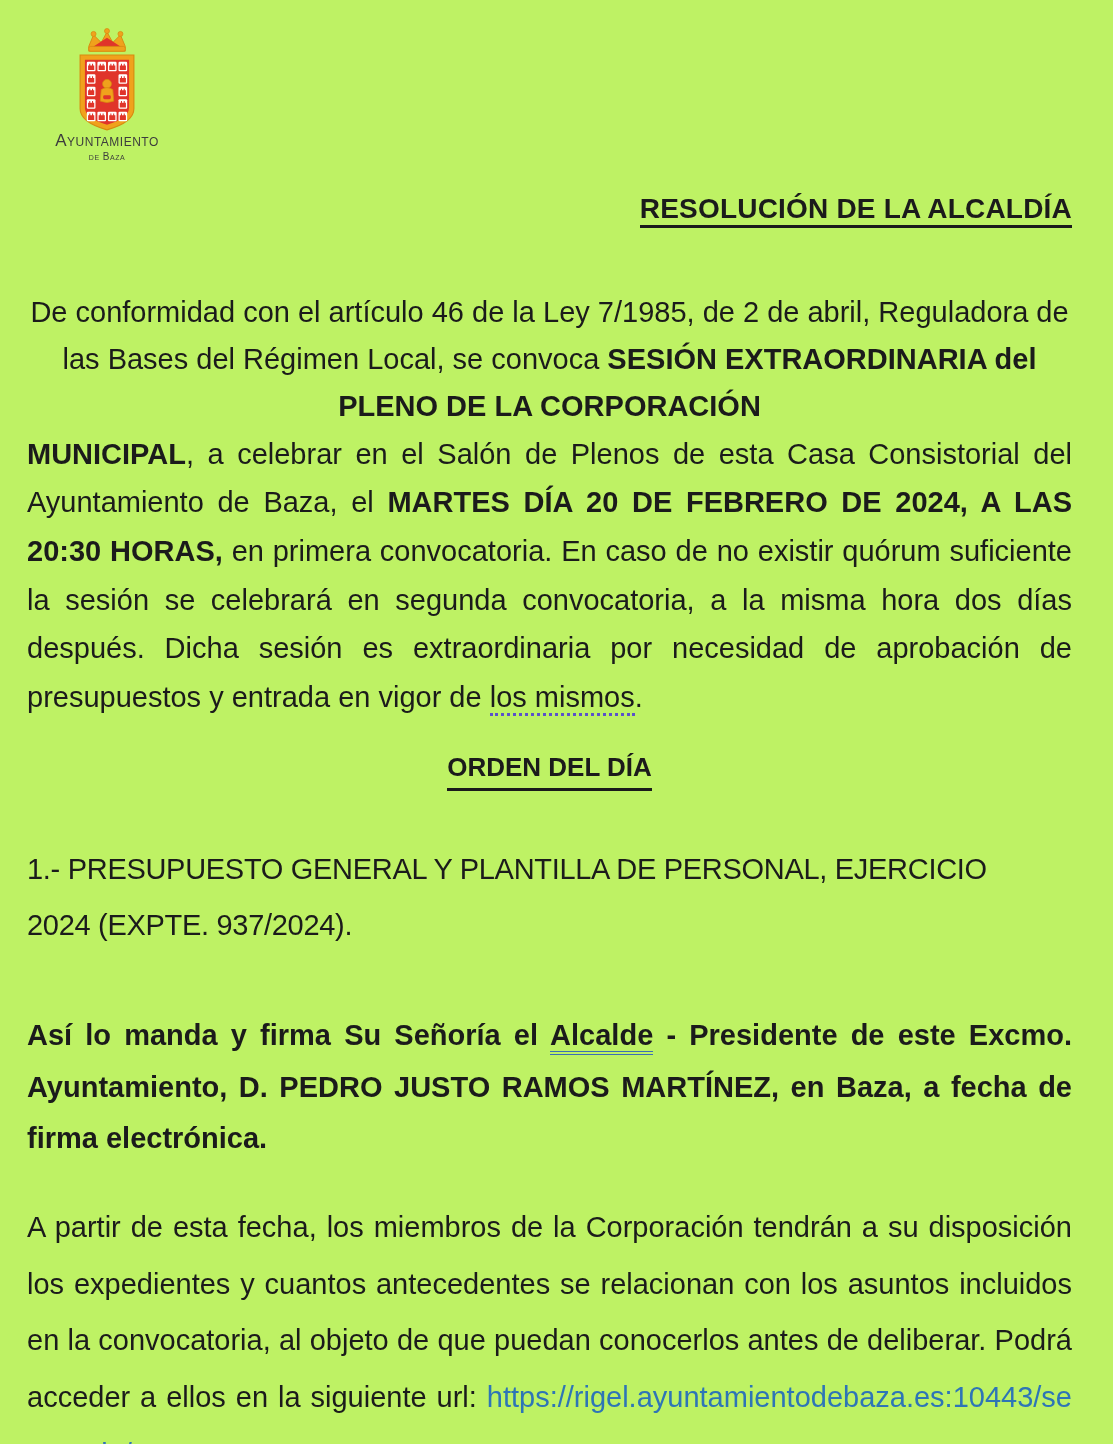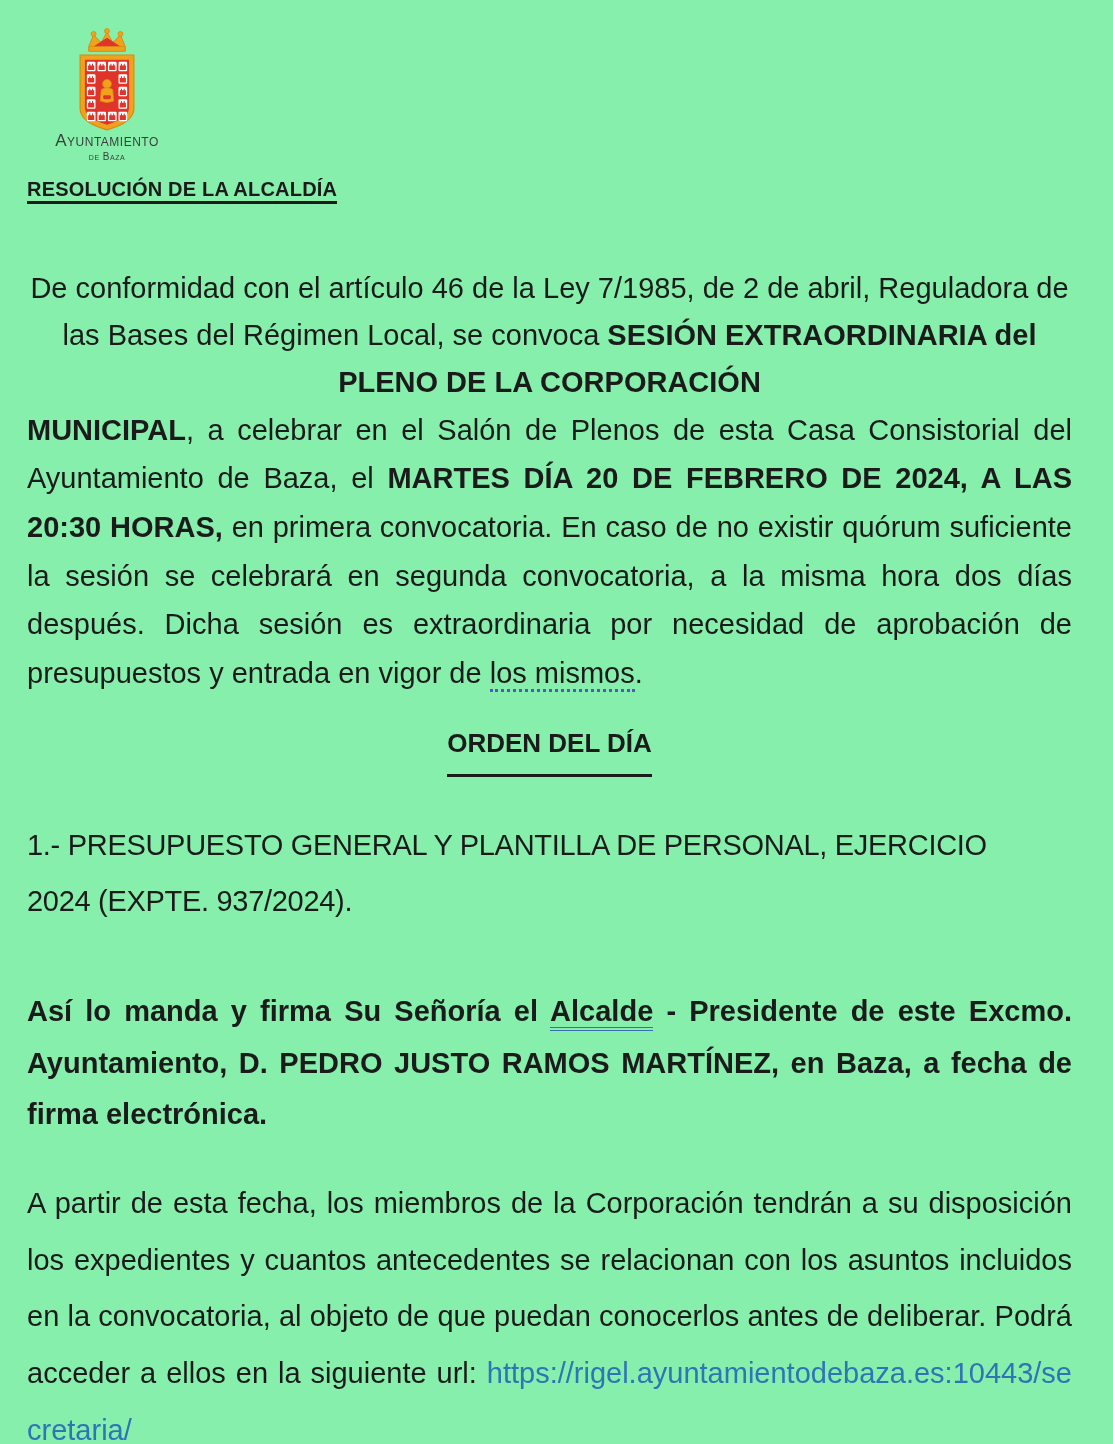--- a/index.html
+++ b/index.html
@@ -11,57 +11,57 @@
     --logo-gold:#f0a21c;
     --logo-gold-dark:#d88a10;
   }
   *{margin:0;padding:0;box-sizing:border-box;}
   html,body{background:#ffffff;}
   body{font-family:"Liberation Sans","DejaVu Sans",sans-serif;color:var(--text);}
   .page{
     position:relative;
     width:1113px;height:1444px;
     margin:0 auto;
-    background:#86efac;
+    background:#bef264;
     overflow:hidden;
     padding:28px 41px 0 27px;
   }
   
   .logo-block{width:140px;text-align:center;margin-left:10px;}
   .logo-block svg{display:block;margin:0 auto;}
   .logo-name{
     font-variant:small-caps;
     color:#3d3d3d;
     font-weight:500;
     line-height:1.1;
     letter-spacing:.5px;
   }
   .logo-name .l1{font-size:17px;}
   .logo-name .l2{font-size:10px;}
   
   .doc-title{
-    text-align:left;
-    font-size:20px;
+    text-align:right;
+    font-size:28px;
     font-weight:bold;
-    margin-top:16px;
+    margin-top:31px;
     letter-spacing:.2px;
   }
   .doc-title span{
     border-bottom:3px solid var(--text);
     padding-bottom:1px;
   }
   .agenda-heading{
     text-align:center;
     font-size:26px;
     font-weight:bold;
     margin-top:30px;
   }
   .agenda-heading span{
     border-bottom:3px solid var(--text);
-    padding-bottom:16px;
+    padding-bottom:6px;
   }
   
   p{font-size:29px;}
   .p-intro{
     margin-top:64px;
     text-align:center;
     line-height:1.62;
   }
   .p-body{
     text-align:justify;

